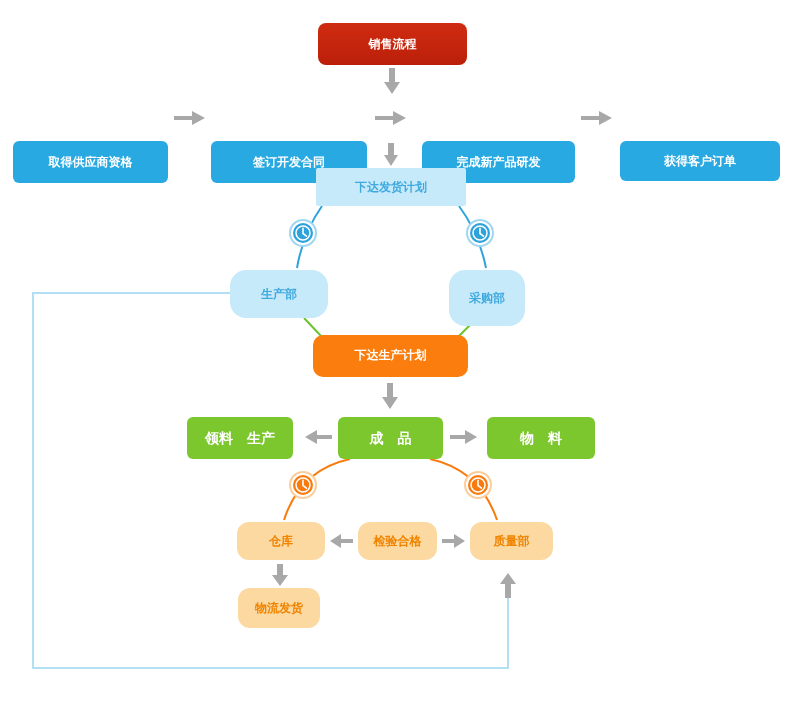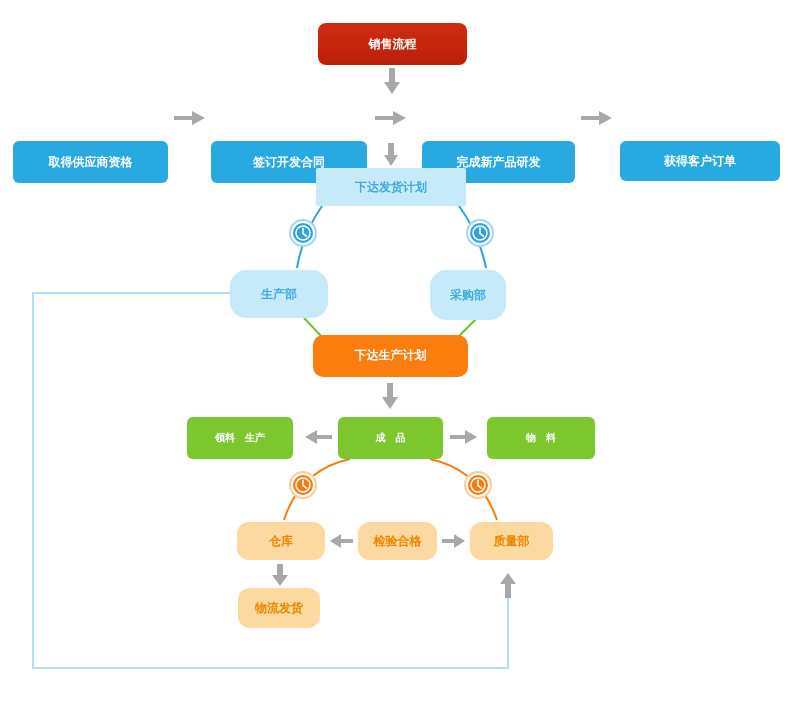--- a/index.html
+++ b/index.html
@@ -11,21 +11,21 @@
   .box{
     position:absolute;display:flex;align-items:center;justify-content:center;
     font-weight:bold;font-size:12px;white-space:pre;box-sizing:border-box;
     text-align:center;line-height:1.2;
   }
   .box.red{background:#c2250e;color:#fff;border-radius:8px;background:linear-gradient(180deg,#cf2c12 0%,#bb1f09 100%);}
   .box.blue{background:#29a9e1;color:#fff;border-radius:6px;margin-top:44px;}
   .box.lightblue{background:#c7eafb;color:#3fa9de;border-radius:2px;}
   .box.dept{border-radius:16px;}
   .box.orange{background:#fa7d0e;color:#fff;border-radius:10px;font-size:12px;font-family:Liberation Mono, monospace;}
-  .box.green{background:#7cc62e;color:#fff;border-radius:6px;font-size:10px;}
+  .box.green{background:#7cc62e;color:#fff;border-radius:6px;font-size:14px;}
   .box.tan{background:#fbd9a0;color:#f08300;border-radius:12px;text-align:right;}
 </style>
 </head>
 <body>
 
 <div class="canvas">
 
   <svg width="790" height="725" viewBox="0 0 790 725">
 
     <path d="M230,293 H33 V668 H508 V598" fill="none" stroke="#b3dff5" stroke-width="2"></path>
@@ -84,21 +84,21 @@
   <div class="box red" style="left:318px;top:23px;width:149px;height:42px">销售流程</div>
 
   <div class="box blue" style="left:13px;top:97px;width:155px;height:42px">取得供应商资格</div>
   <div class="box blue" style="left:211px;top:97px;width:156px;height:42px">签订开发合同</div>
   <div class="box blue" style="left:422px;top:97px;width:153px;height:42px">完成新产品研发</div>
   <div class="box blue" style="left:620px;top:97px;width:160px;height:40px">获得客户订单</div>
 
   <div class="box lightblue" style="left:316px;top:168px;width:150px;height:38px">下达发货计划</div>
 
   <div class="box lightblue dept" style="left:230px;top:270px;width:98px;height:48px">生产部</div>
-  <div class="box lightblue dept" style="left:430px;top:270px;width:76px;height:50px">采购部</div>
+  <div class="box lightblue dept" style="left:449px;top:270px;width:76px;height:56px">采购部</div>
 
   <div class="box orange" style="left:313px;top:335px;width:155px;height:42px">下达生产计划</div>
 
   <div class="box green" style="left:187px;top:417px;width:106px;height:42px">领料　生产</div>
   <div class="box green" style="left:338px;top:417px;width:105px;height:42px">成　品</div>
   <div class="box green" style="left:487px;top:417px;width:108px;height:42px">物　料</div>
 
   <div class="box tan" style="left:237px;top:522px;width:88px;height:38px">仓库</div>
   <div class="box tan" style="left:358px;top:522px;width:79px;height:38px">检验合格</div>
   <div class="box tan" style="left:470px;top:522px;width:83px;height:38px">质量部</div>

